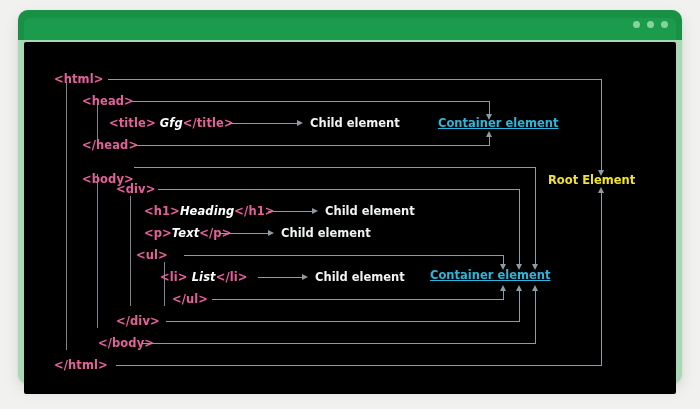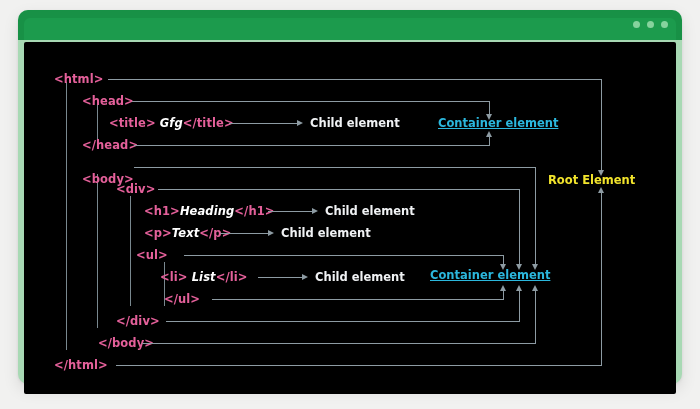--- a/index.html
+++ b/index.html
@@ -178,21 +178,21 @@
     </div>
 
     <div class="code-line" style="left:112px; top:207px;">
       <span class="tag">&lt;ul&gt;</span>
     </div>
 
     <div class="code-line" style="left:136px; top:229px;">
       <span class="tag">&lt;li&gt;</span><span class="txt"> List</span><span class="tag">&lt;/li&gt;</span>
     </div>
 
-    <div class="code-line" style="left:140px; top:251px;">
+    <div class="code-line" style="left:148px; top:251px;">
       <span class="tag">&lt;/ul&gt;</span>
     </div>
 
     <div class="code-line" style="left:92px; top:273px;">
       <span class="tag">&lt;/div&gt;</span>
     </div>
 
     <div class="code-line" style="left:58px; top:295px;margin-left:16px;">
       <span class="tag">&lt;/body&gt;</span>
     </div>

